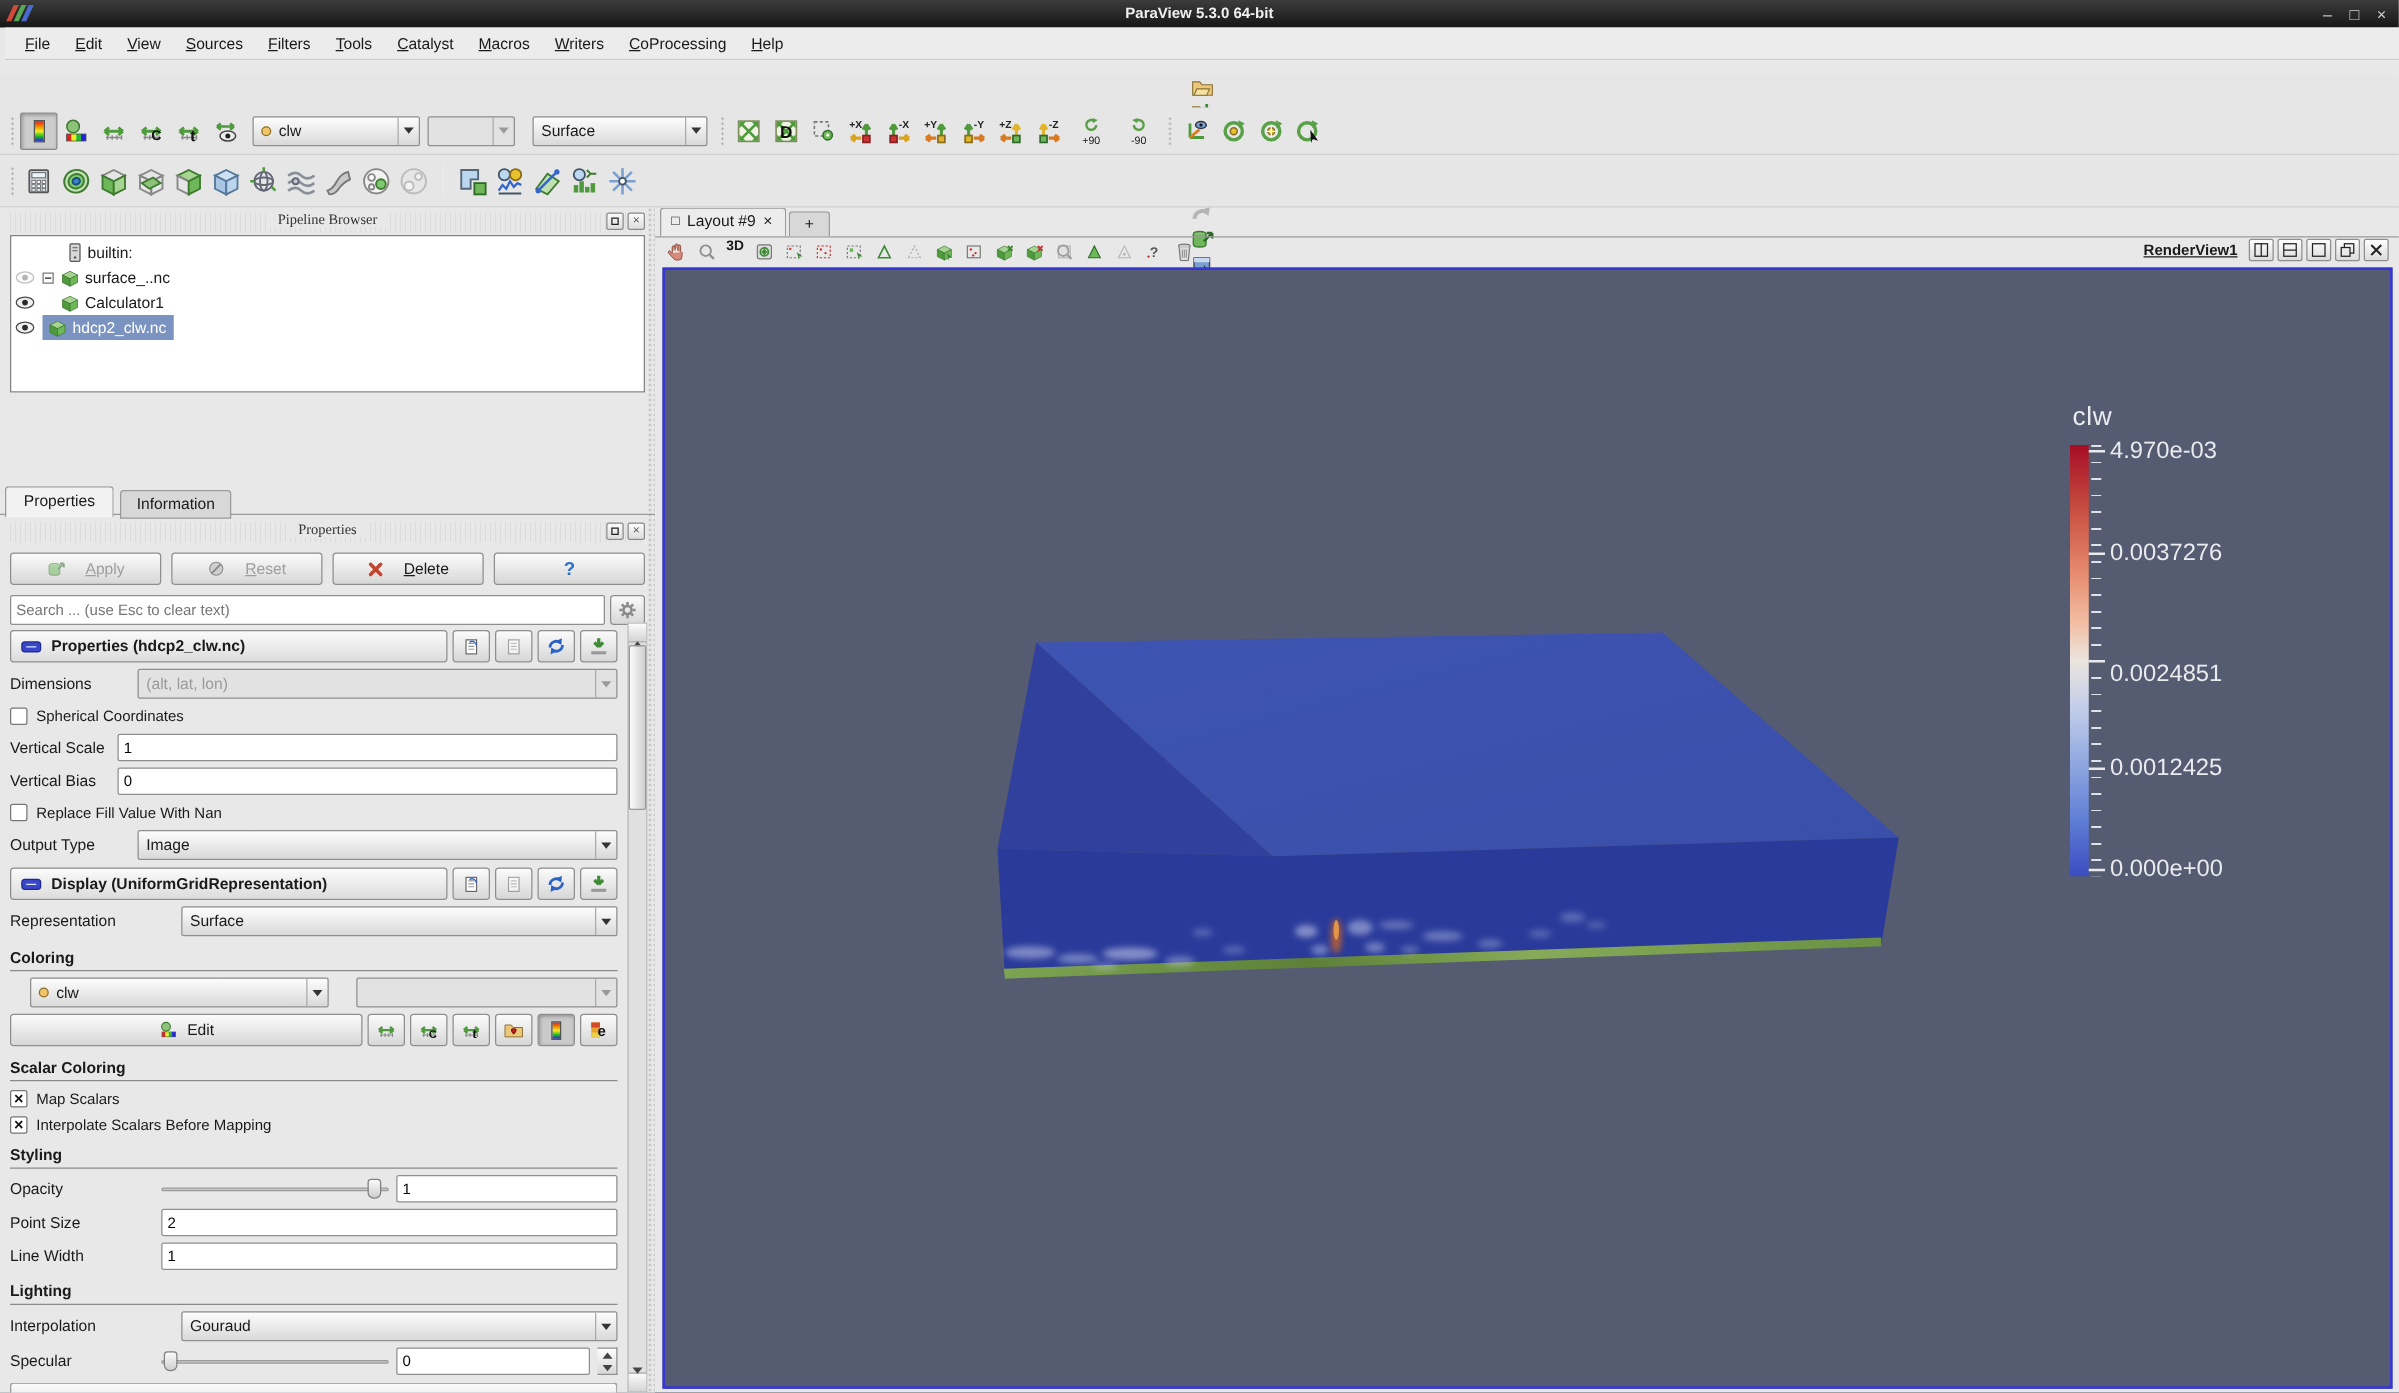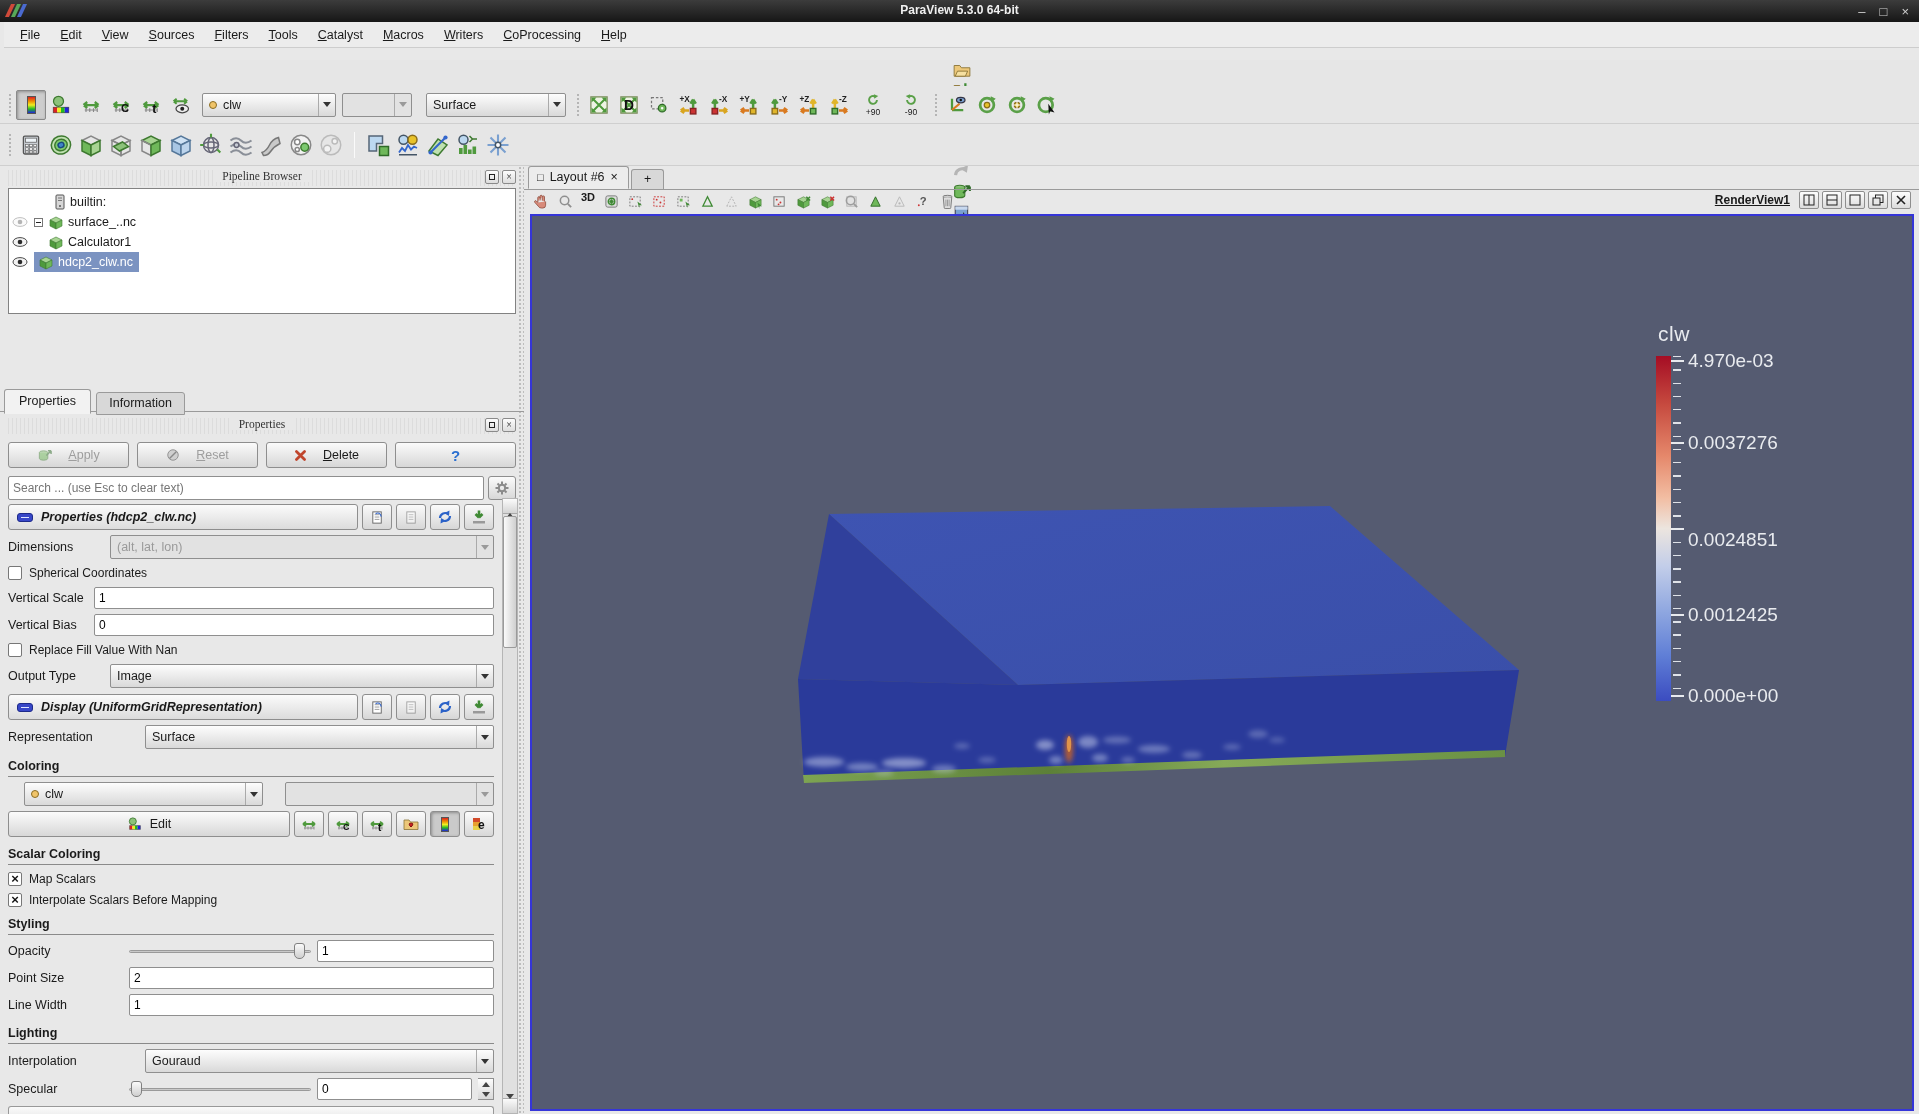--- a/index.html
+++ b/index.html
@@ -78,21 +78,21 @@
   .searchrow input { flex:1; height:24px; }
   .gearbtn { width:28px; height:24px; border:1px solid #8e8e8e; border-radius:3px; background:linear-gradient(#fbfbfb,#d7d7d7); display:flex; align-items:center; justify-content:center; }
 
   .scrollarea { position:absolute; left:0; top:332px; width:518px; bottom:0; overflow:hidden; }
   .scontent { position:absolute; left:0; top:0; right:16px; }
   .scrollbar { position:absolute; right:0; top:0; bottom:0; width:16px; background:#e0e0e0; border:1px solid #b5b5b5; }
   .sbtn { position:absolute; left:0; width:14px; height:15px; background:linear-gradient(#fbfbfb,#d4d4d4); border-bottom:1px solid #aaa; display:flex; align-items:center; justify-content:center; }
   .sbtn.top { top:0; } .sbtn.bot { bottom:0; border-top:1px solid #aaa; border-bottom:none; }
   .sthumb { position:absolute; left:0; top:17px; width:14px; height:132px; border:1px solid #9a9a9a; border-radius:2px; background:linear-gradient(90deg,#fafafa,#cfcfcf); }
 
-  .sechdr { display:flex; gap:4px; margin:6px 8px 2px 8px;font-style:italic; }
+  .sechdr { display:flex; gap:4px; margin:6px 8px 2px 8px; }
   .secbtn { flex:1; height:26px; border:1px solid #8e8e8e; border-radius:3px; background:linear-gradient(#fbfbfb,#dcdcdc); display:flex; align-items:center; padding-left:8px; gap:8px; font-weight:bold; font-size:12.5px; }
   .bluepill { width:16px; height:9px; border-radius:3px; background:#3847c8; border:1px solid #1e2a8a; position:relative; }
   .bluepill:after { content:""; position:absolute; left:3px; right:3px; top:3px; height:1px; background:#dfe5ff; }
   .mini { width:30px; height:26px; border:1px solid #8e8e8e; border-radius:3px; background:linear-gradient(#fbfbfb,#d7d7d7); display:flex; align-items:center; justify-content:center; }
   .mini.pressed { background:#cacaca; box-shadow:inset 1px 1px 3px rgba(0,0,0,.3); }
 
   .prow { display:flex; align-items:center; margin:5px 8px; gap:6px; }
   .plabel { font-size:12.5px; }
   .w80 { width:80px; flex:none; } .w115 { width:115px; flex:none; }
   .prow input.field { flex:1; min-width:0; height:22px; }
@@ -979,21 +979,21 @@
           <b class="dn"></b>
         </span>
     </div>
   </div>
 </div>
 
 <div class="rightarea">
   <div class="laytabs">
     <span class="ltab">
       <span class="sqi">□</span>
-      <span>Layout #6</span>
+      <span>Layout #9</span>
       <span>×</span>
     </span>
     <span class="plustab">+</span>
   </div>
 
   <div class="viewbar">
     <span class="vbtn">
         <svg width="15" height="15" viewBox="0 0 16 16">
           <path d="M4,9 V4 a1.2,1.2 0 0 1 2.4,0 M6.4,7 V2.5 a1.2,1.2 0 0 1 2.4,0 M8.8,7 V3.2 a1.2,1.2 0 0 1 2.4,0 V8 M4,9 l-1.6,-1.6 a1.1,1.1 0 0 0 -1.6,1.5 L4.5,13 a4,4 0 0 0 3.4,2 h1.5 a3,3 0 0 0 3,-3 V8" fill="#d88a7a" stroke="#8a4a3a" stroke-width="0.8"></path>
         </svg>

